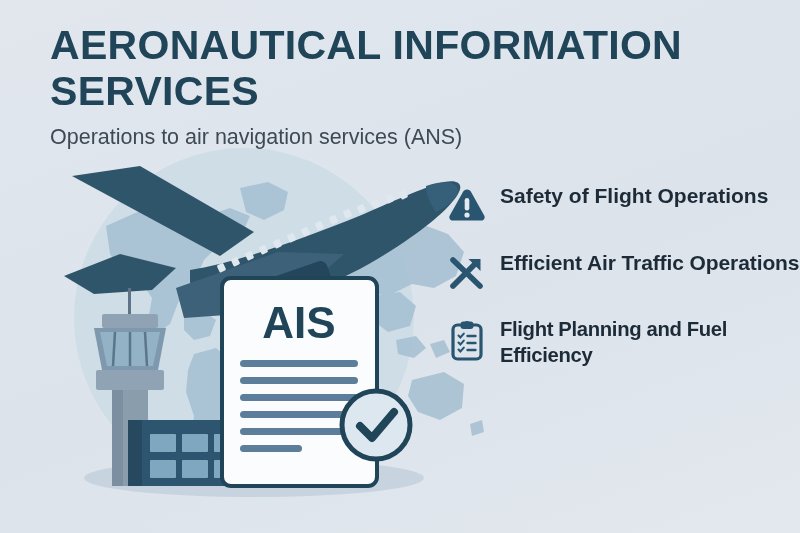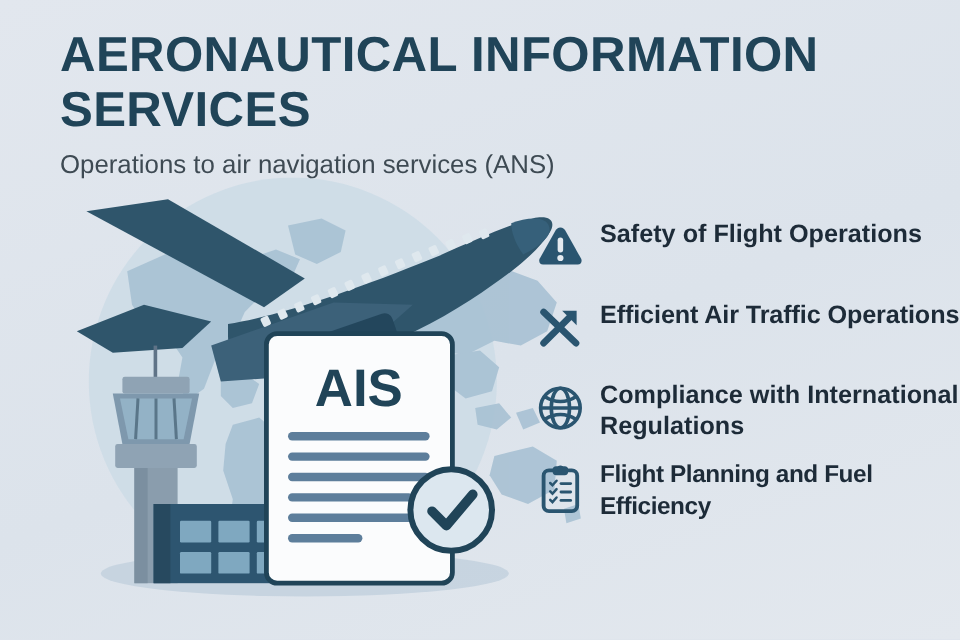--- a/index.html
+++ b/index.html
@@ -258,34 +258,20 @@
           <g stroke="#2a5570" stroke-width="5.6" stroke-linecap="round">
             <line x1="7" y1="8" x2="34" y2="34"></line>
             <line x1="7" y1="34" x2="30" y2="11"></line>
           </g>
           <path d="M34.5 7 L34.5 19 L22.5 7 Z" fill="#2a5570" transform="rotate(0 28 13)"></path>
         </svg>
       </span>
       <span class="bullet-text">Efficient Air Traffic Operations</span>
     </div>
 
-    <div class="bullet b-2">
-      <span class="bullet-icon">
-        <svg width="42" height="42" viewBox="0 0 42 42" xmlns="http://www.w3.org/2000/svg">
-          <g fill="none" stroke="#2a5570" stroke-width="3">
-            <circle cx="21" cy="21" r="16.5"></circle>
-            <ellipse cx="21" cy="21" rx="7.6" ry="16.5"></ellipse>
-            <line x1="4.5" y1="21" x2="37.5" y2="21"></line>
-            <path d="M8.2 11.6 C12.4 14.4 16.6 15.6 21 15.6 C25.4 15.6 29.6 14.4 33.8 11.6"></path>
-            <path d="M8.2 30.4 C12.4 27.6 16.6 26.4 21 26.4 C25.4 26.4 29.6 27.6 33.8 30.4"></path>
-          </g>
-        </svg>
-      </span>
-      <span class="bullet-text">Compliance with International Regulations</span>
-    </div>
 
     <div class="bullet b-3">
       <span class="bullet-icon">
         <svg width="42" height="44" viewBox="0 0 42 44" xmlns="http://www.w3.org/2000/svg">
           <rect x="7" y="6" width="28" height="34" rx="4.5" fill="none" stroke="#2a5570" stroke-width="3.2"></rect>
           <rect x="14.5" y="2.5" width="13" height="7.5" rx="3" fill="#2a5570"></rect>
           <circle cx="21" cy="4.5" r="2.6" fill="#2a5570"></circle>
           <g stroke="#2a5570" stroke-width="2.1" stroke-linecap="round" fill="none">
             <path d="M12.5 16.5 L14.4 18.4 L17.8 14.6"></path>
             <path d="M12.5 23.5 L14.4 25.4 L17.8 21.6"></path>

